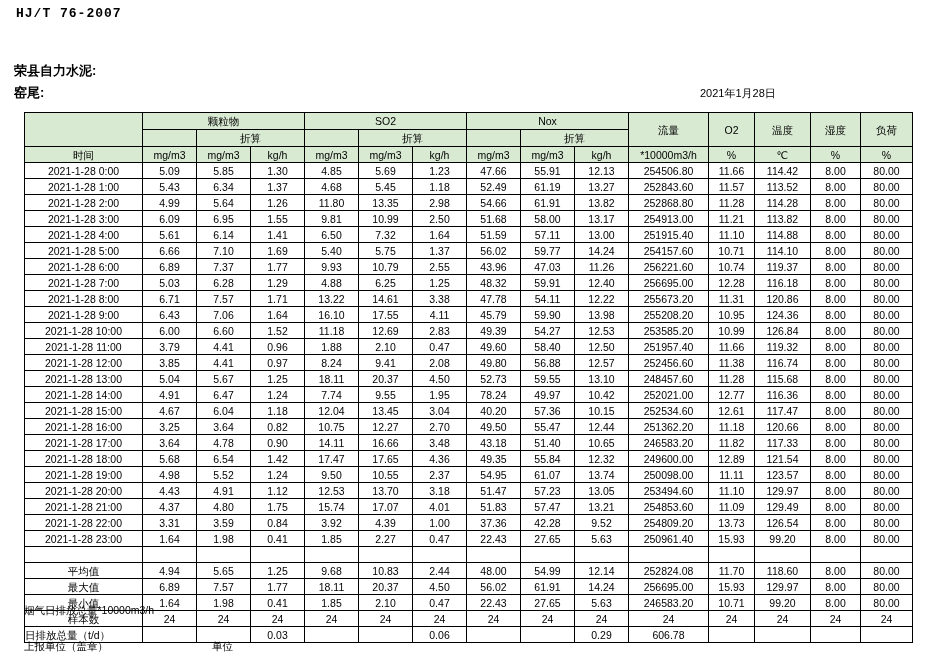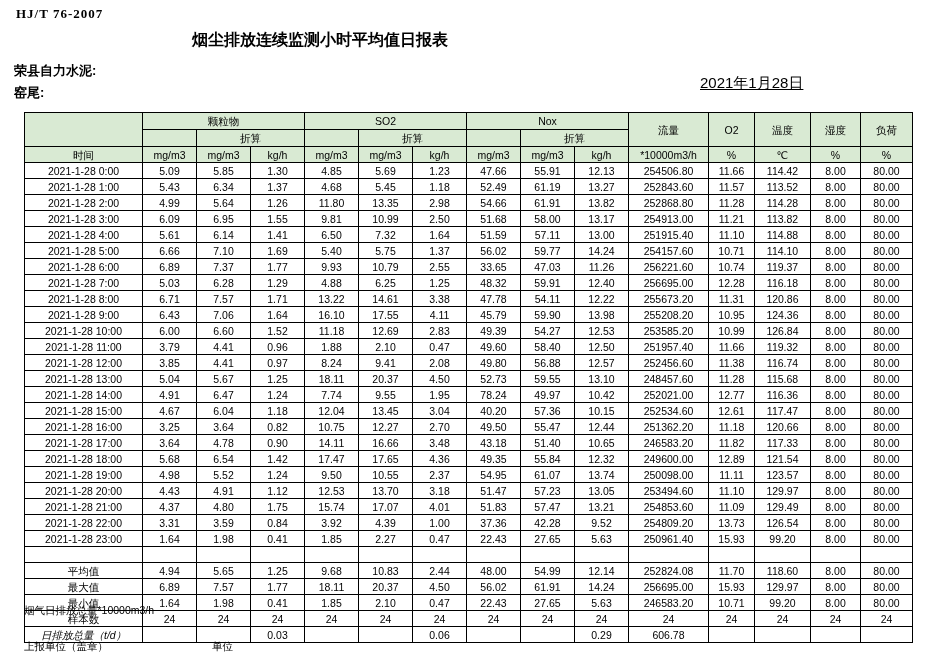--- a/index.html
+++ b/index.html
@@ -8,40 +8,39 @@
     background:#ffffff;
     font-family:"Liberation Sans","DejaVu Sans",sans-serif;
     font-size:11px;
     color:#000;
     overflow:hidden;
   }
   .page{position:relative;width:932px;height:658px;}
 
   .std-code{
     position:absolute;left:16px;top:6px;
-    font-family:Liberation Serif, serif;
+    font-family:Liberation Mono, monospace;
     font-size:13px;font-weight:bold;letter-spacing:1px;
   }
   .title{
     position:absolute;left:0;top:30px;width:640px;text-align:center;
     font-size:16px;font-weight:bold;
     font-family:"DejaVu Sans","Liberation Sans",sans-serif;
   }
   .company{
     position:absolute;left:14px;top:62px;
     font-size:13px;font-weight:bold;
   }
   .unitname{
     position:absolute;left:14px;top:84px;
     font-size:13px;font-weight:bold;
   }
   .report-date{
-    position:absolute;left:700px;top:74px;
-    font-size:15px;
-    text-decoration:underline;
+    position:absolute;left:700px;top:86px;
+    font-size:11px;
   }
 
   table.main{
     position:absolute;left:24px;top:112px;
     border-collapse:collapse;
     table-layout:fixed;
   }
   table.main td, table.main th{
     border:1px solid #000;
     font-size:10.5px;
@@ -67,21 +66,20 @@
   .footnote4{
     position:absolute;left:212px;top:640px;font-size:10.5px;
   }
 </style>
 </head>
 <body>
 
 <div class="page">
 
   <div class="std-code">HJ/T  76-2007</div>
-  <div class="title">烟尘排放连续监测小时平均值日报表</div>
   <div class="company">荣县自力水泥:</div>
   <div class="unitname">窑尾:</div>
   <div class="report-date">2021年1月28日</div>
 
   <table class="main">
     <colgroup>
       <col style="width:118px">
       <col style="width:54px">
         <col style="width:54px">
         <col style="width:54px">
@@ -239,21 +237,21 @@
           <td>80.00</td>
         </tr>
         <tr>
           <td>2021-1-28 6:00</td>
           <td>6.89</td>
           <td>7.37</td>
           <td>1.77</td>
           <td>9.93</td>
           <td>10.79</td>
           <td>2.55</td>
-          <td>33.65</td>
+          <td>43.96</td>
           <td>47.03</td>
           <td>11.26</td>
           <td>256221.60</td>
           <td>10.74</td>
           <td>119.37</td>
           <td>8.00</td>
           <td>80.00</td>
         </tr>
         <tr>
           <td>2021-1-28 7:00</td>
@@ -623,21 +621,21 @@
           <td>24</td>
           <td>24</td>
           <td>24</td>
           <td>24</td>
           <td>24</td>
           <td>24</td>
           <td>24</td>
           <td>24</td>
         </tr>
         <tr class="total-row">
-          <td style="text-align: left; padding-left: 16px; font-style: italic;">日排放总量（t/d）</td>
+          <td style="text-align: left; padding-left: 0px;">日排放总量（t/d）</td>
           <td></td>
           <td></td>
           <td>0.03</td>
           <td></td>
           <td></td>
           <td>0.06</td>
           <td></td>
           <td></td>
           <td>0.29</td>
           <td>606.78</td>

